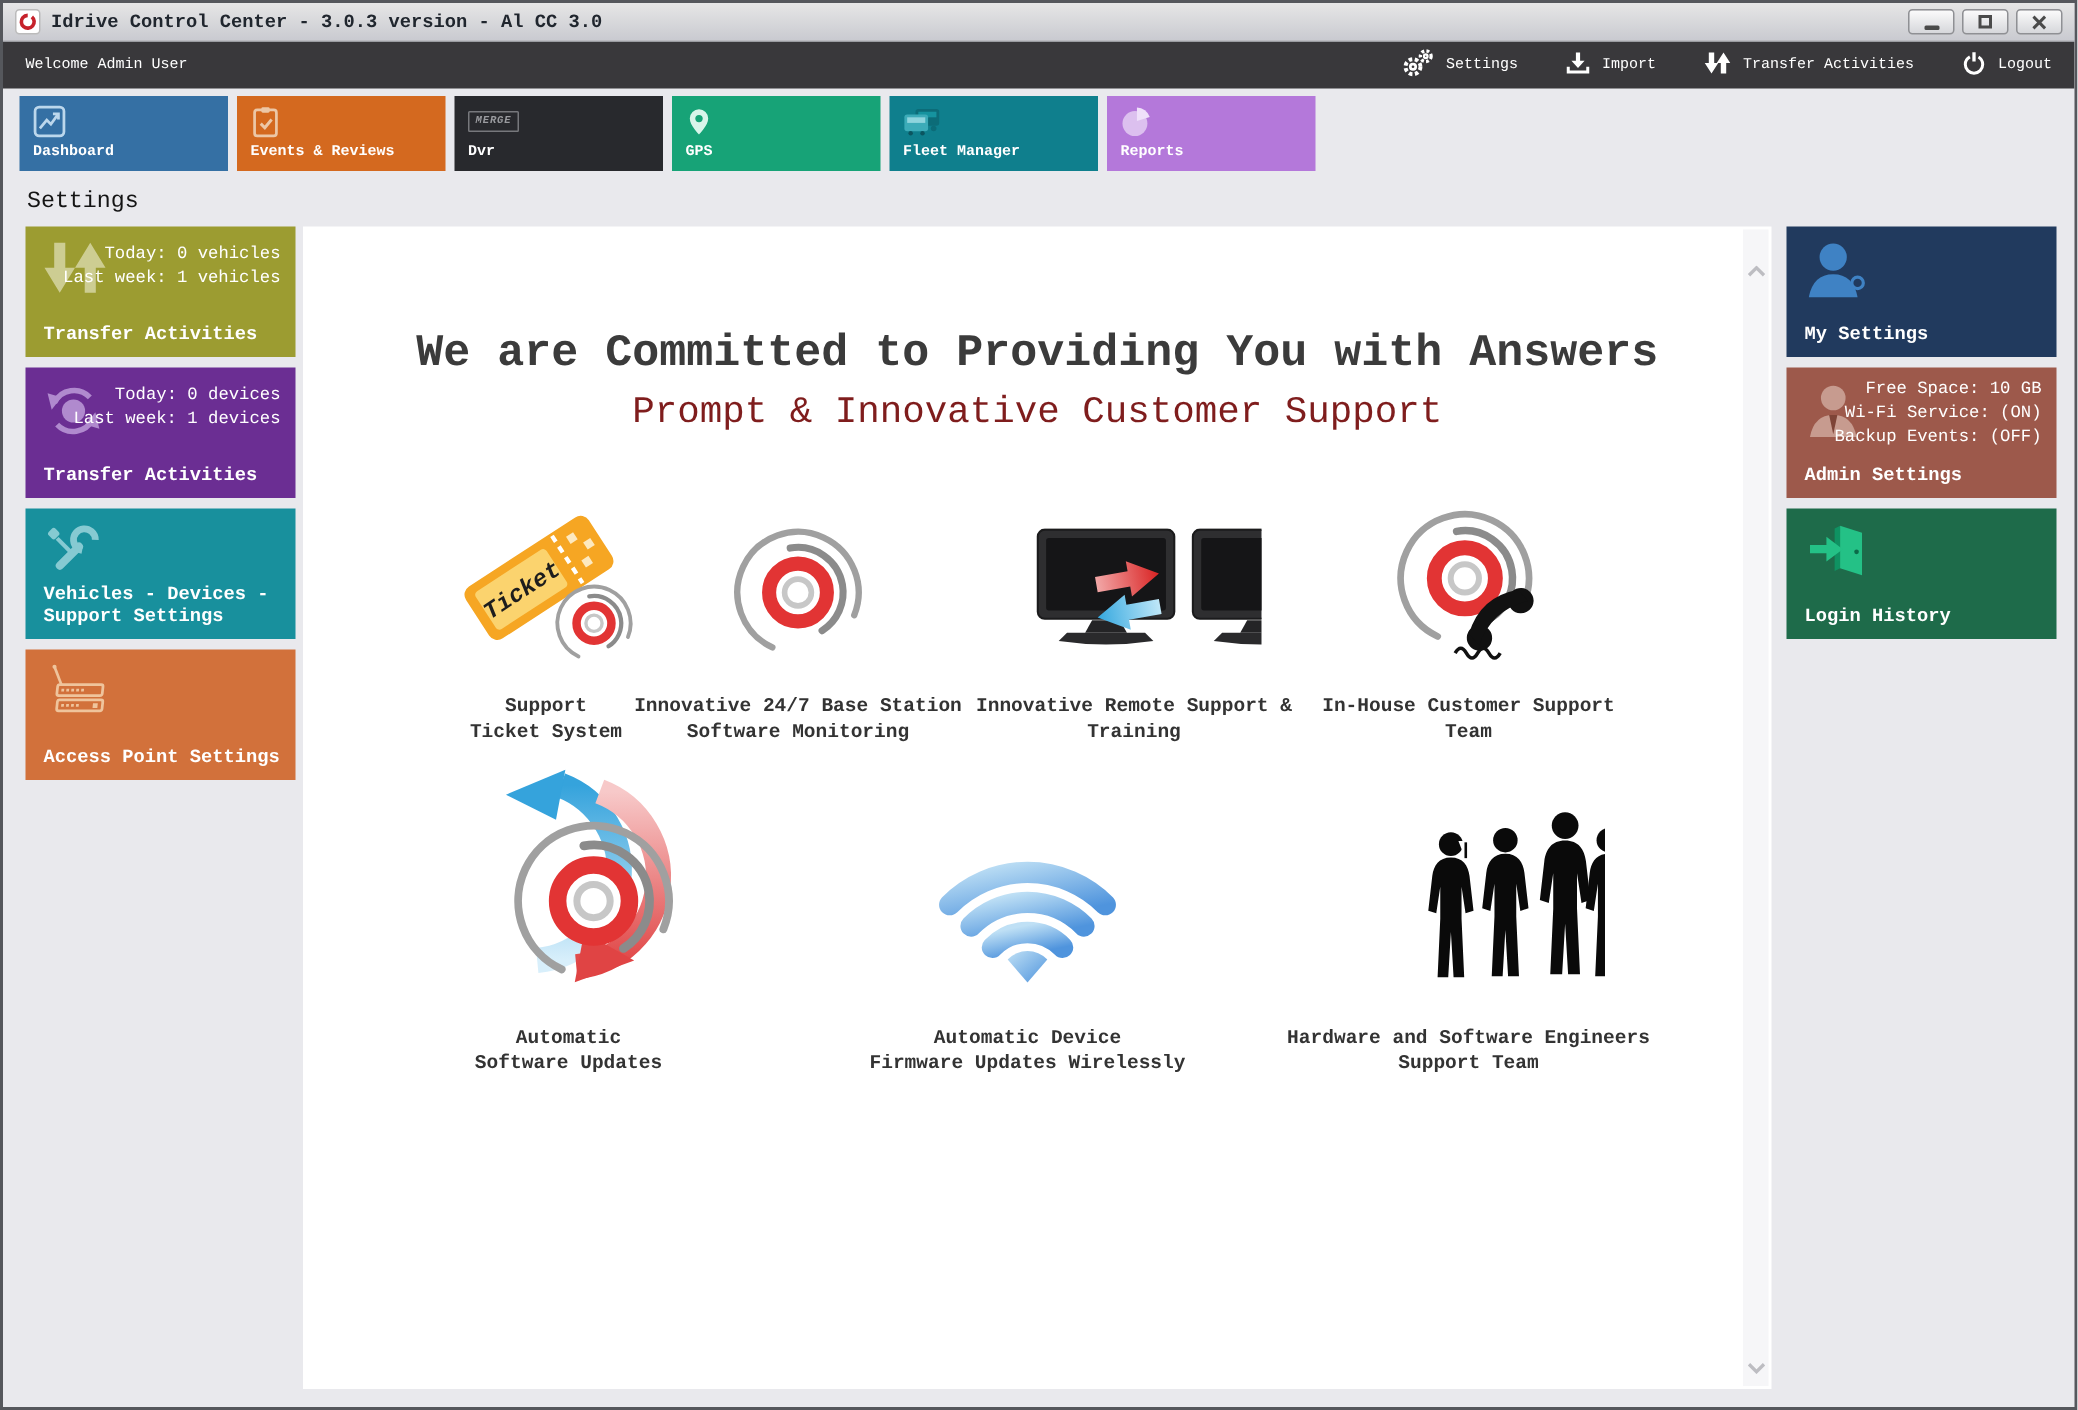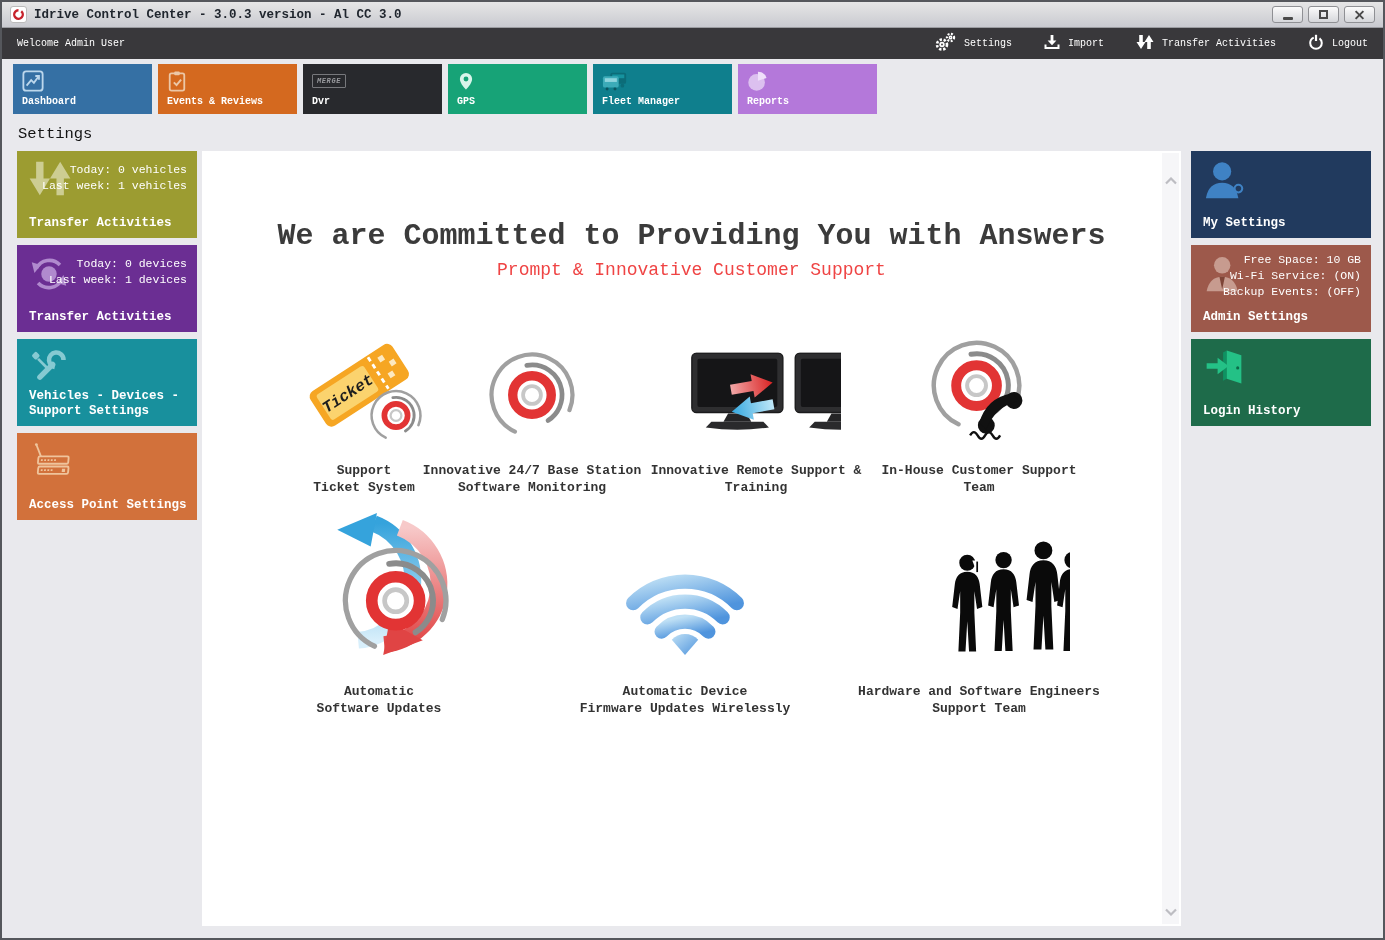--- a/index.html
+++ b/index.html
@@ -49,21 +49,21 @@
   .card-icon { position:absolute; top:9px; left:12px; }
   .card-stats { position:absolute; top:11px; right:10px; text-align:right; font-size:11.5px; line-height:16px; }
   .card-stats.three { top:7px; }
   .card-title { position:absolute; bottom:7px; left:12px; right:8px; font-weight:bold; font-size:12.5px; line-height:15px; }
   .card-olive { background:#9c9c31; } .card-purple { background:#6b2e93; } .card-teal { background:#18909d; }
   .card-orange { background:#d2713b; } .card-navy { background:#213a5e; } .card-brick { background:#9d594b; }
   .card-green { background:#1e6b4a; }
 
   
   .heading { text-align:center; margin-top:68px; font-size:30px; font-weight:bold; color:#3b3b3b; }
-  .subheading { text-align:center; margin-top:7px; font-size:18px; font-weight:400; color:#ef4444; }
+  .subheading { text-align:center; margin-top:7px; font-size:25px; font-weight:400; color:#7f1d1d; }
   .feature { position:absolute; width:260px; transform:translateX(-50%); text-align:center; }
   .f-icon { height:112px; display:flex; align-items:flex-end; justify-content:center; padding-bottom:4px; }
   .row2 .f-icon { height:148px; padding-bottom:10px; }
   .f-label { margin-top:16px; font-size:13px; font-weight:bold; color:#333; line-height:17px; }
   .f1 { left:162px; top:183px; } .f2 { left:330px; top:183px; } .f3 { left:554px; top:183px; } .f4 { left:777px; top:183px; }
   .f5 { left:177px; top:368px; } .f6 { left:483px; top:368px; } .f7 { left:777px; top:368px; }
 
   .scroll { position:absolute; top:2px; right:2px; bottom:2px; width:17px; background:#f6f6f8; }
   .chev { position:absolute; left:2.5px; } .chev.top { top:24px; } .chev.bot { bottom:8px; }
 

